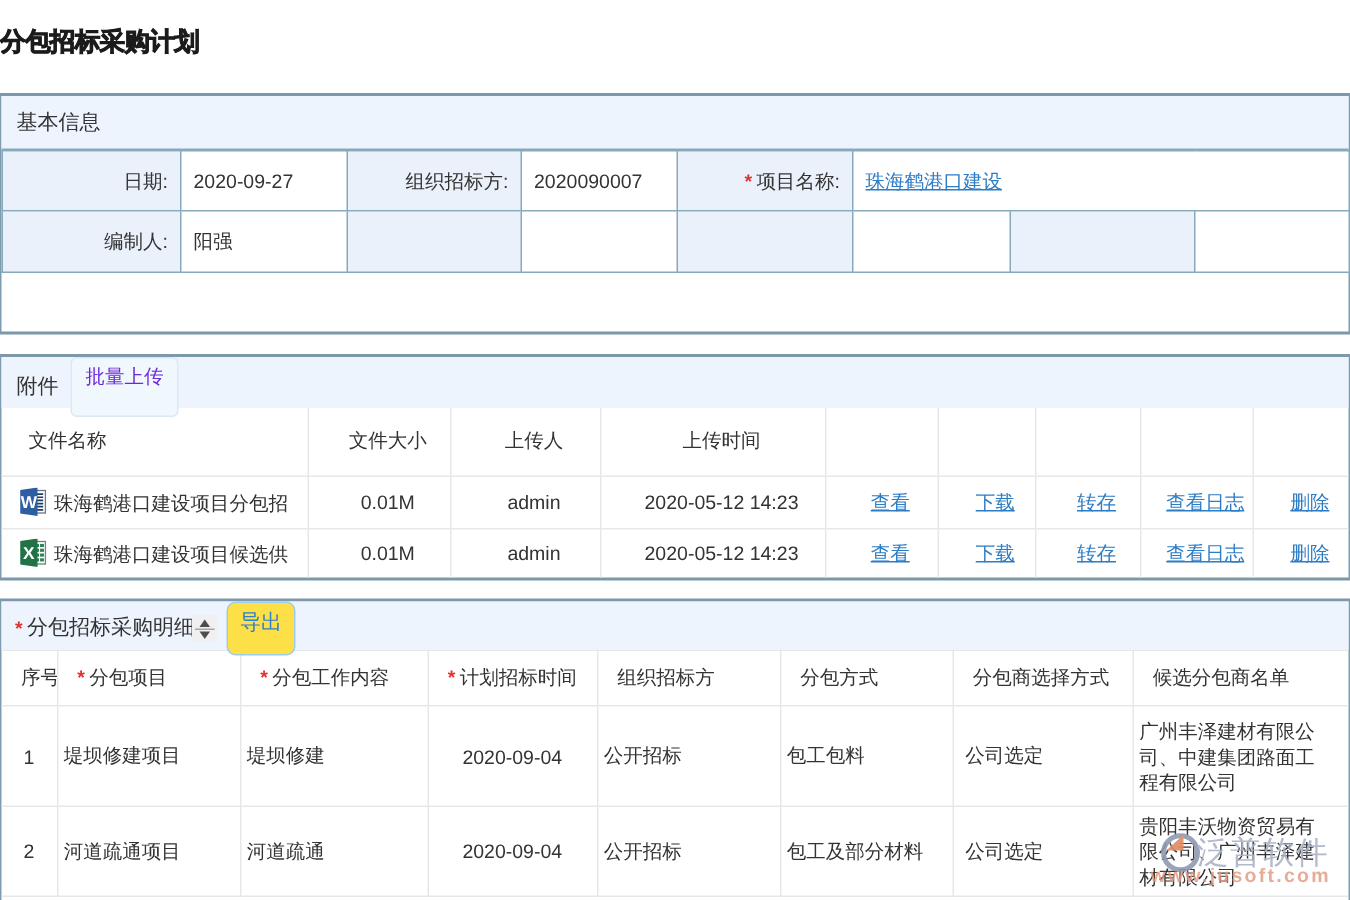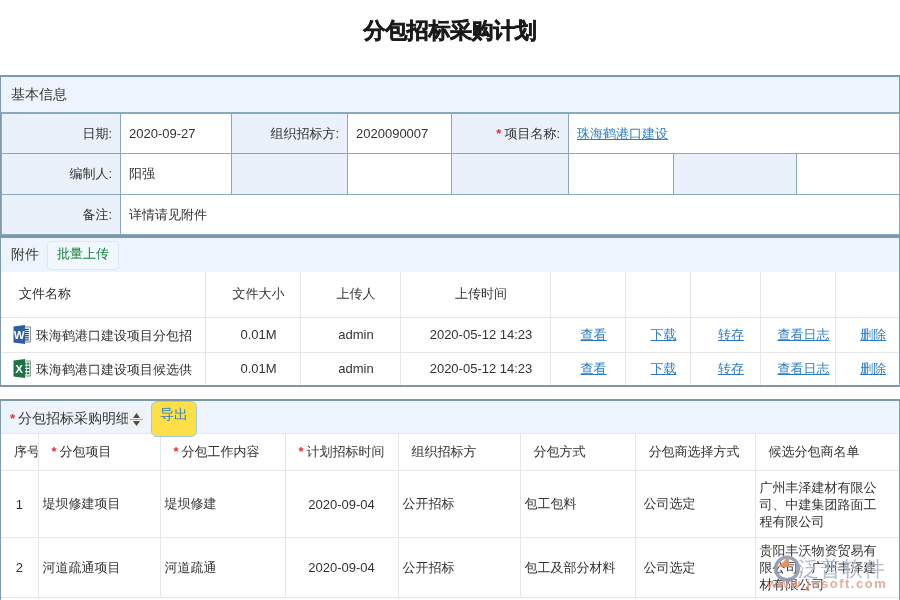--- a/index.html
+++ b/index.html
@@ -1,39 +1,39 @@
 <!DOCTYPE html>
 <html><head>
 <meta charset="utf-8">
 <style>
 * { margin:0; padding:0; box-sizing:border-box; }
 html,body { width:900px; height:600px; overflow:hidden; background:#fff;
   font-family:"Liberation Sans", sans-serif; color:#333; }
-h1.title { position:absolute; top:16px; left:0; width:900px; text-align:center;
-  font-size:22px; font-weight:900; color:#1b1b1b; letter-spacing:-0.4px;
+h1.title { position:absolute; top:16px; left:0; width:900px; 
+  font-size:17px; font-weight:900; color:#1b1b1b; letter-spacing:-0.4px;
   -webkit-text-stroke:0.6px #1b1b1b; }
 .section { position:absolute; left:0; width:900px; background:#fff;
   border-top:2px solid #7d98ab; border-left:1px solid #7e9cae;
   border-right:1px solid #7e9cae; border-bottom:2px solid #7d98ab; }
 .bar { background:#eef4fd; font-size:14px; color:#333; position:relative; }
 
-#s1 { top:75px; height:161px; }
+#s1 { top:62px; height:161px; }
 #s1 .bar { height:36px; line-height:35px; padding-left:10px; border-bottom:1px solid #88a9bb; }
 table.form { border-collapse:collapse; table-layout:fixed; width:898px; font-size:13px; }
 table.form td { border:1px solid #88a9bb; height:40px; overflow:hidden; white-space:nowrap; }
 td.lbl { background:#eaf1fb; text-align:right; padding-right:8px; color:#333; }
 td.val { background:#fff; text-align:left; padding-left:8px; }
 .star { color:#e03131; margin-right:3px; font-size:13px; font-weight:bold; }
 a.lnk { color:#2d7dc5; text-decoration:underline; }
 
 #s2 { top:236px; height:151px; }
 #s2 .bar { height:34px; line-height:33px; padding-left:10px; }
-.btn1 { display:inline-block; margin-left:8px; height:29px; line-height:23px;
+.btn1 { display:inline-block; margin-left:8px; height:40px; line-height:23px;
   padding:0 9px; background:#f0f7fd; border:1px solid #d9e9f6; border-radius:4px;
-  color:#15803d; font-size:13px; vertical-align:middle; }
+  color:#6d28d9; font-size:13px; vertical-align:middle; }
 table.flat { border-collapse:collapse; table-layout:fixed; width:898px; font-size:13px; color:#333; }
 table.flat td { border:1px solid #e7e7e7; overflow:hidden; white-space:nowrap;padding-left:12px; }
 table.flat tr.hd td { height:45px; border-top:none; }
 table.flat td.first { border-left:none; }
 table.flat td.last { border-right:none;font-family:Liberation Serif, serif; }
 table.flat tr:last-child td { border-bottom:none; }
 
 #s3 { top:399px; height:201px; border-bottom:none; }
 #s3 .bar { height:32px; line-height:31px; padding-left:9px; }
 .btn2 { display:inline-block; margin-left:6px; height:36px; line-height:24px;
@@ -77,24 +77,20 @@
     </tr>
     <tr style="height:41px">
       <td class="lbl">编制人:</td>
           <td class="val">阳强</td>
       <td class="lbl"></td>
           <td class="val"></td>
       <td class="lbl"></td>
           <td class="val"></td>
       <td class="lbl"></td>
           <td class="val"></td>
-    </tr>
-    <tr>
-      <td class="lbl">备注:</td>
-      <td class="val" colspan="7">详情请见附件</td>
     </tr>
   </tbody>
     </table>
 </div>
 
 <div class="section" id="s2">
   <div class="bar">附件<span class="btn1">批量上传</span></div>
   <table class="flat">
     <colgroup>
         <col style="width:204px">

